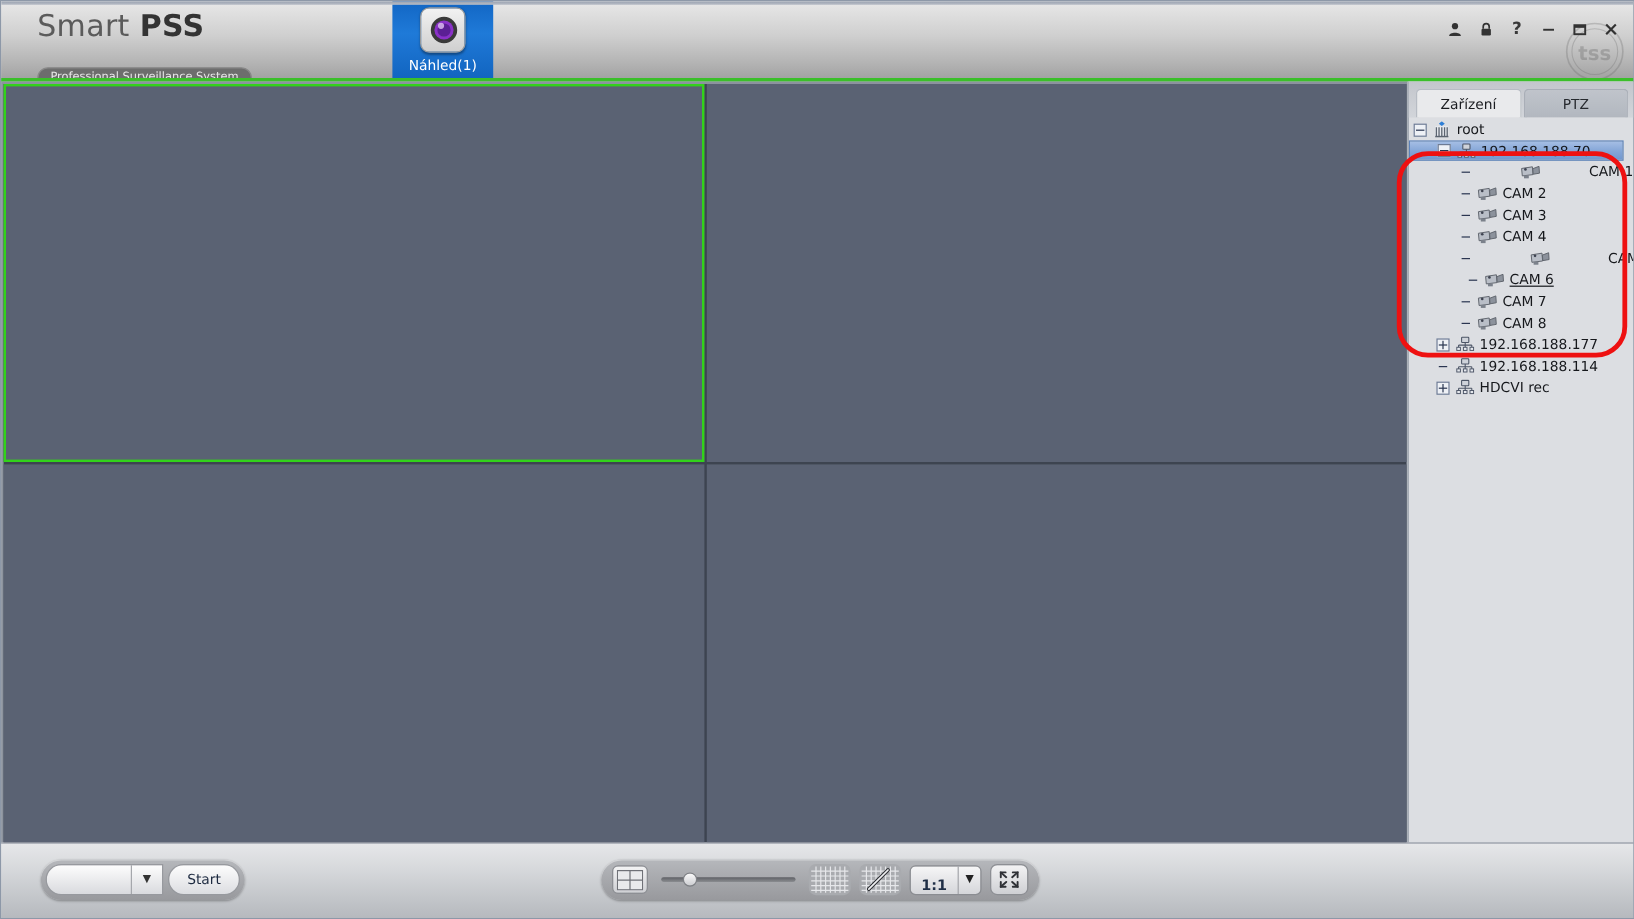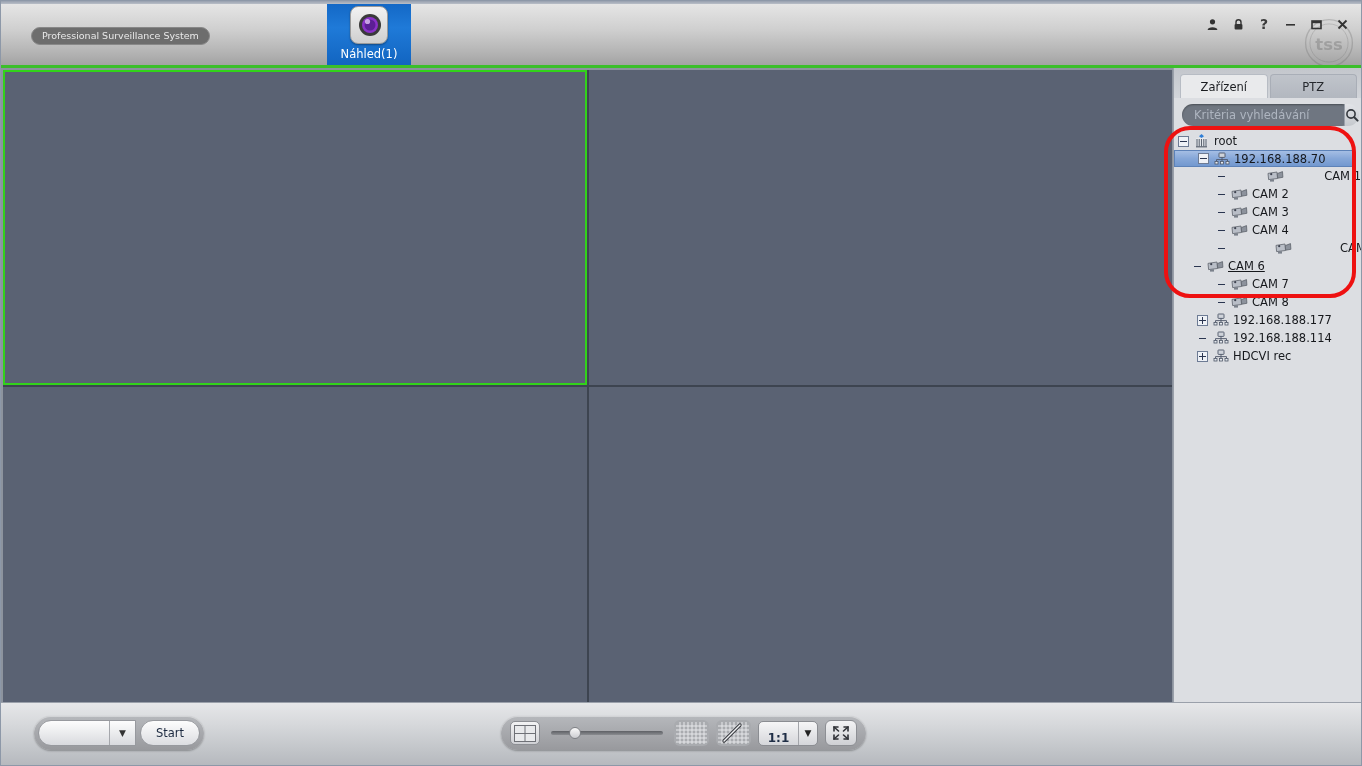--- a/index.html
+++ b/index.html
@@ -140,20 +140,21 @@
     display:flex; align-items:center; justify-content:center; cursor:pointer; }
 </style>
 </head>
 <body>
 
 <div id="app">
 
   <div id="header">
 
     <div class="brand">
+      <div class="b-title"><span>Smart </span><b>PSS</b></div>
       <div class="b-sub">Professional Surveillance System</div>
     </div>
 
 
     <div class="navtab active" id="tab-prev">
       <div class="nav-ico ico-prev">
         <svg width="38" height="38" viewBox="0 0 38 38">
           <circle cx="19" cy="18" r="11" fill="#3a3a3a"></circle>
           <circle cx="19" cy="18" r="8" fill="#8a31c8"></circle>
           <circle cx="19" cy="18" r="5.5" fill="#5b1f94"></circle>
@@ -217,31 +218,20 @@
 
       <div class="tabrow">
         <div class="ptab active">
           <span>Zařízení</span>
         </div>
         <div class="ptab">
           <span>PTZ</span>
         </div>
       </div>
 
-      <div class="searchwrap">
-        <div class="searchbox">
-          <input type="text" placeholder="Kritéria vyhledávání" style="">
-          <div class="searchbtn">
-            <svg width="14" height="14" viewBox="0 0 14 14">
-              <circle cx="6" cy="6" r="4.1" fill="none" stroke="#35393f" stroke-width="1.6"></circle>
-              <path d="M9.2 9.2 L12.6 12.6" stroke="#35393f" stroke-width="2" stroke-linecap="round"></path>
-              </svg>
-          </div>
-        </div>
-      </div>
 
       <div id="tree">
           <div class="trow" style="padding-left: 4px;">
             <span class="expander"></span>
             <span class="tico">
               <svg width="17" height="14" viewBox="0 0 17 14">
                 <path d="M8.5 0 L11 2.2 L8.5 4 L6 2.2 Z" fill="#2f7fd6"></path>
                 <rect x="3" y="4.2" width="11" height="8.4" fill="#e9ecf1" stroke="#5c6personal" stroke-width="0"></rect>
                 <g stroke="#5c6470" stroke-width="1.1">
                   <path d="M4 5 V12.4 M6.2 5 V12.4 M8.5 5 V12.4 M10.8 5 V12.4 M13 5 V12.4"></path>
@@ -317,21 +307,21 @@
             <span class="tico">
               <svg width="17" height="13" viewBox="0 0 17 13">
                 <path d="M1 3.4 L10 2 L10.5 8.5 L1.6 9.6 Z" fill="#b9bec7" stroke="#5e636c" stroke-width=".8"></path>
                 <path d="M10.3 3.6 L15.5 1.6 L15.9 7.3 L10.7 8.2 Z" fill="#8c929c" stroke="#5e636c" stroke-width=".8"></path>
                 <rect x="3" y="9.2" width="4" height="2.4" fill="#7b818b"></rect>
                 <circle cx="4.2" cy="4.2" r="1.1" fill="#3e4350"></circle>
               </svg>
             </span>
             <span>CAM 5</span>
           </div>
-          <div class="trow" style="padding-left: 18px; text-decoration: underline;">
+          <div class="trow" style="padding-left: 48px; text-decoration: underline;">
             <span class="expander blank"></span>
             <span class="tico">
               <svg width="17" height="13" viewBox="0 0 17 13">
                 <path d="M1 3.4 L10 2 L10.5 8.5 L1.6 9.6 Z" fill="#b9bec7" stroke="#5e636c" stroke-width=".8"></path>
                 <path d="M10.3 3.6 L15.5 1.6 L15.9 7.3 L10.7 8.2 Z" fill="#8c929c" stroke="#5e636c" stroke-width=".8"></path>
                 <rect x="3" y="9.2" width="4" height="2.4" fill="#7b818b"></rect>
                 <circle cx="4.2" cy="4.2" r="1.1" fill="#3e4350"></circle>
               </svg>
             </span>
             <span>CAM 6</span>

